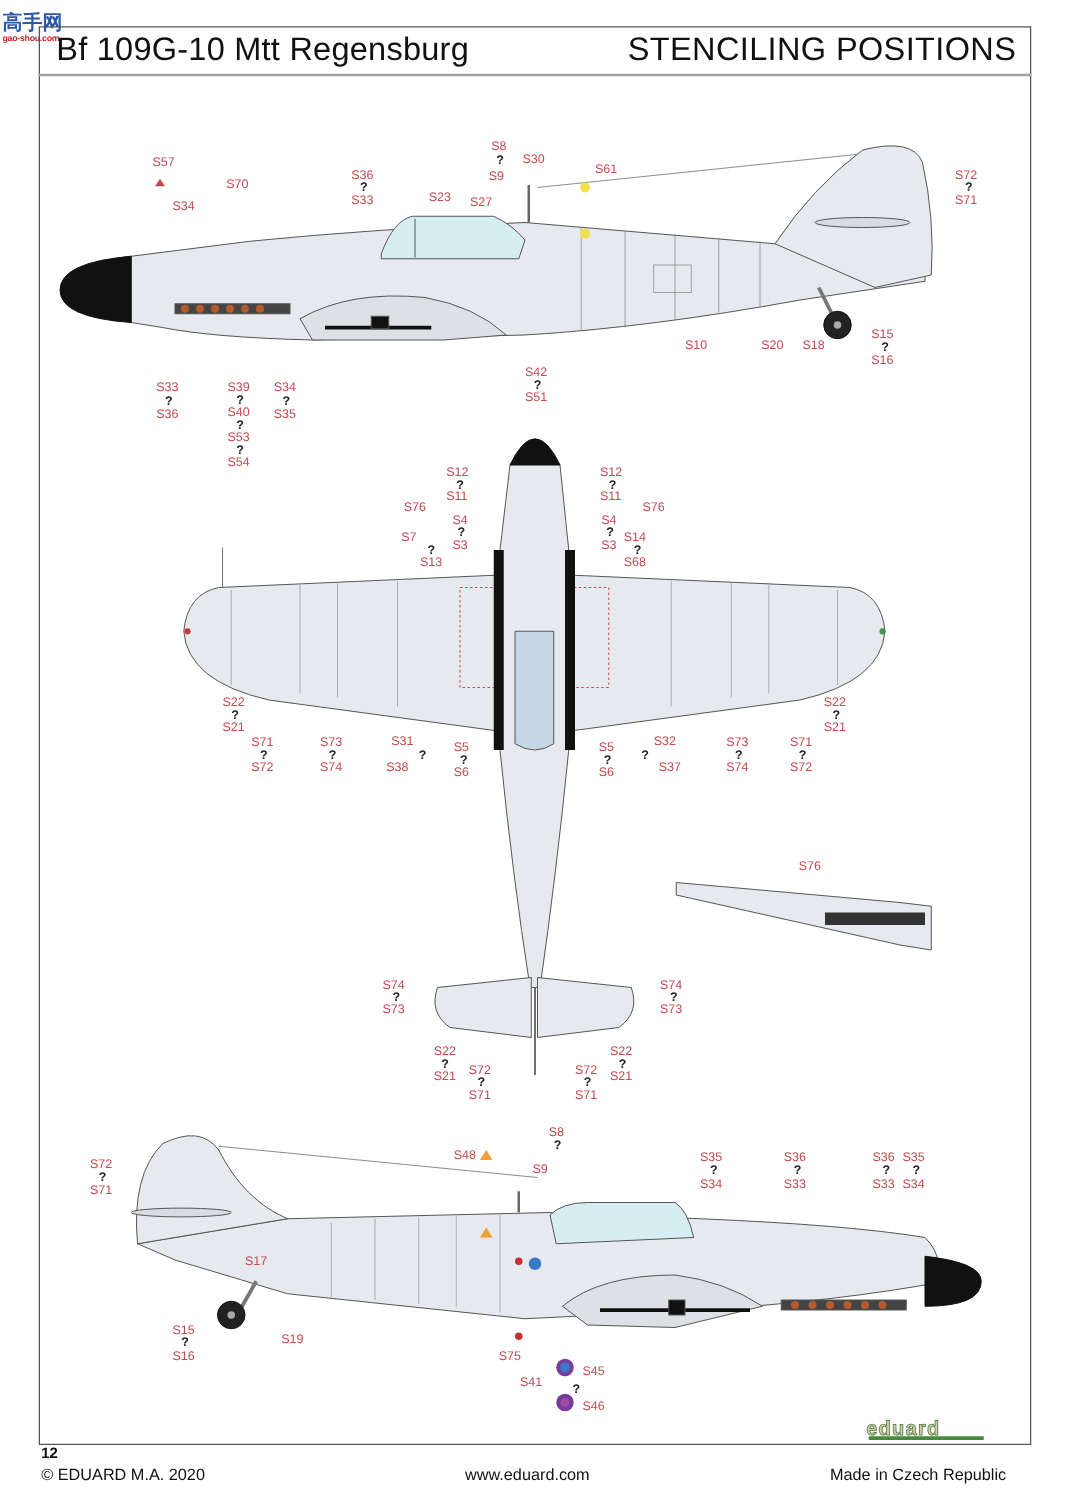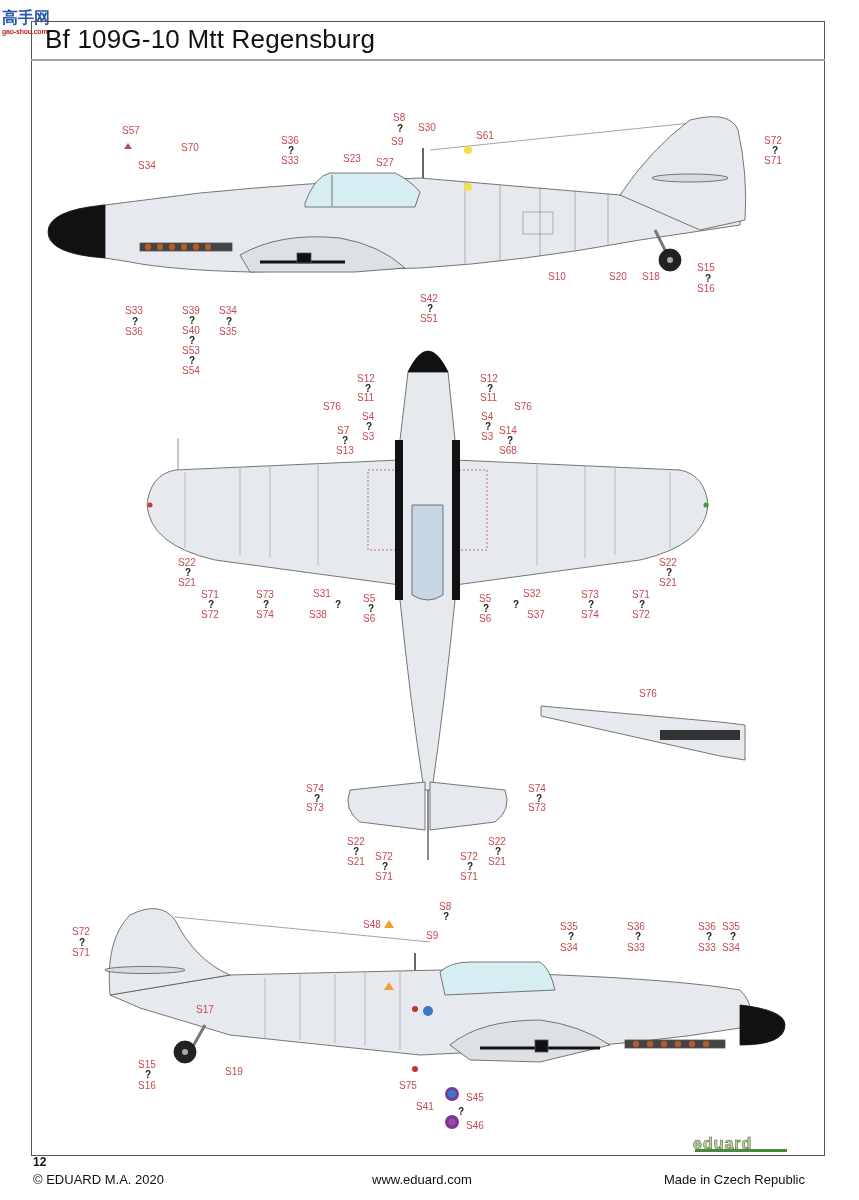--- a/index.html
+++ b/index.html
@@ -23,20 +23,21 @@
 <body>
 
 <div class="watermark">
   <span class="wm-text">高手网</span>
   <span class="wm-sub">gao-shou.com</span>
 </div>
 
 <div class="frame"></div>
 <div class="title-bar">
   <span class="title-left">Bf 109G-10 Mtt Regensburg</span>
+  <span class="title-right">STENCILING POSITIONS</span>
 </div>
 
 <svg class="art" width="859" height="1200">
 
   <g stroke="#555" stroke-width="0.8" fill="#e6e9ee">
 
     <line x1="430" y1="150" x2="700" y2="122" stroke="#666" stroke-width="0.6"></line>
 
     <path d="M85,230 Q85,205 105,205 L200,193 Q300,183 420,178 L620,195 L700,212 L740,200 L740,225 L640,240 Q520,262 420,268 L250,272 Q170,270 130,262 L105,258 Q85,250 85,230 Z"></path>
 
@@ -211,21 +212,21 @@
   <span class="lbl" style="left:357px;top:373px">S12</span>
   <span class="lbl" style="left:357px;top:392px">S11</span>
   <span class="lbl" style="left:480px;top:373px">S12</span>
   <span class="lbl" style="left:480px;top:392px">S11</span>
   <span class="lbl" style="left:323px;top:401px">S76</span>
   <span class="lbl" style="left:514px;top:401px">S76</span>
   <span class="lbl" style="left:362px;top:411px">S4</span>
   <span class="lbl" style="left:362px;top:431px">S3</span>
   <span class="lbl" style="left:481px;top:411px">S4</span>
   <span class="lbl" style="left:481px;top:431px">S3</span>
-  <span class="lbl" style="left:337px;top:425px">S7</span>
+  <span class="lbl" style="left:321px;top:425px">S7</span>
   <span class="lbl" style="left:336px;top:445px">S13</span>
   <span class="lbl" style="left:499px;top:425px">S14</span>
   <span class="lbl" style="left:499px;top:445px">S68</span>
   <span class="lbl" style="left:178px;top:557px">S22</span>
   <span class="lbl" style="left:178px;top:577px">S21</span>
   <span class="lbl" style="left:659px;top:557px">S22</span>
   <span class="lbl" style="left:659px;top:577px">S21</span>
   <span class="lbl" style="left:201px;top:589px">S71</span>
   <span class="lbl" style="left:201px;top:609px">S72</span>
   <span class="lbl" style="left:632px;top:589px">S71</span>

